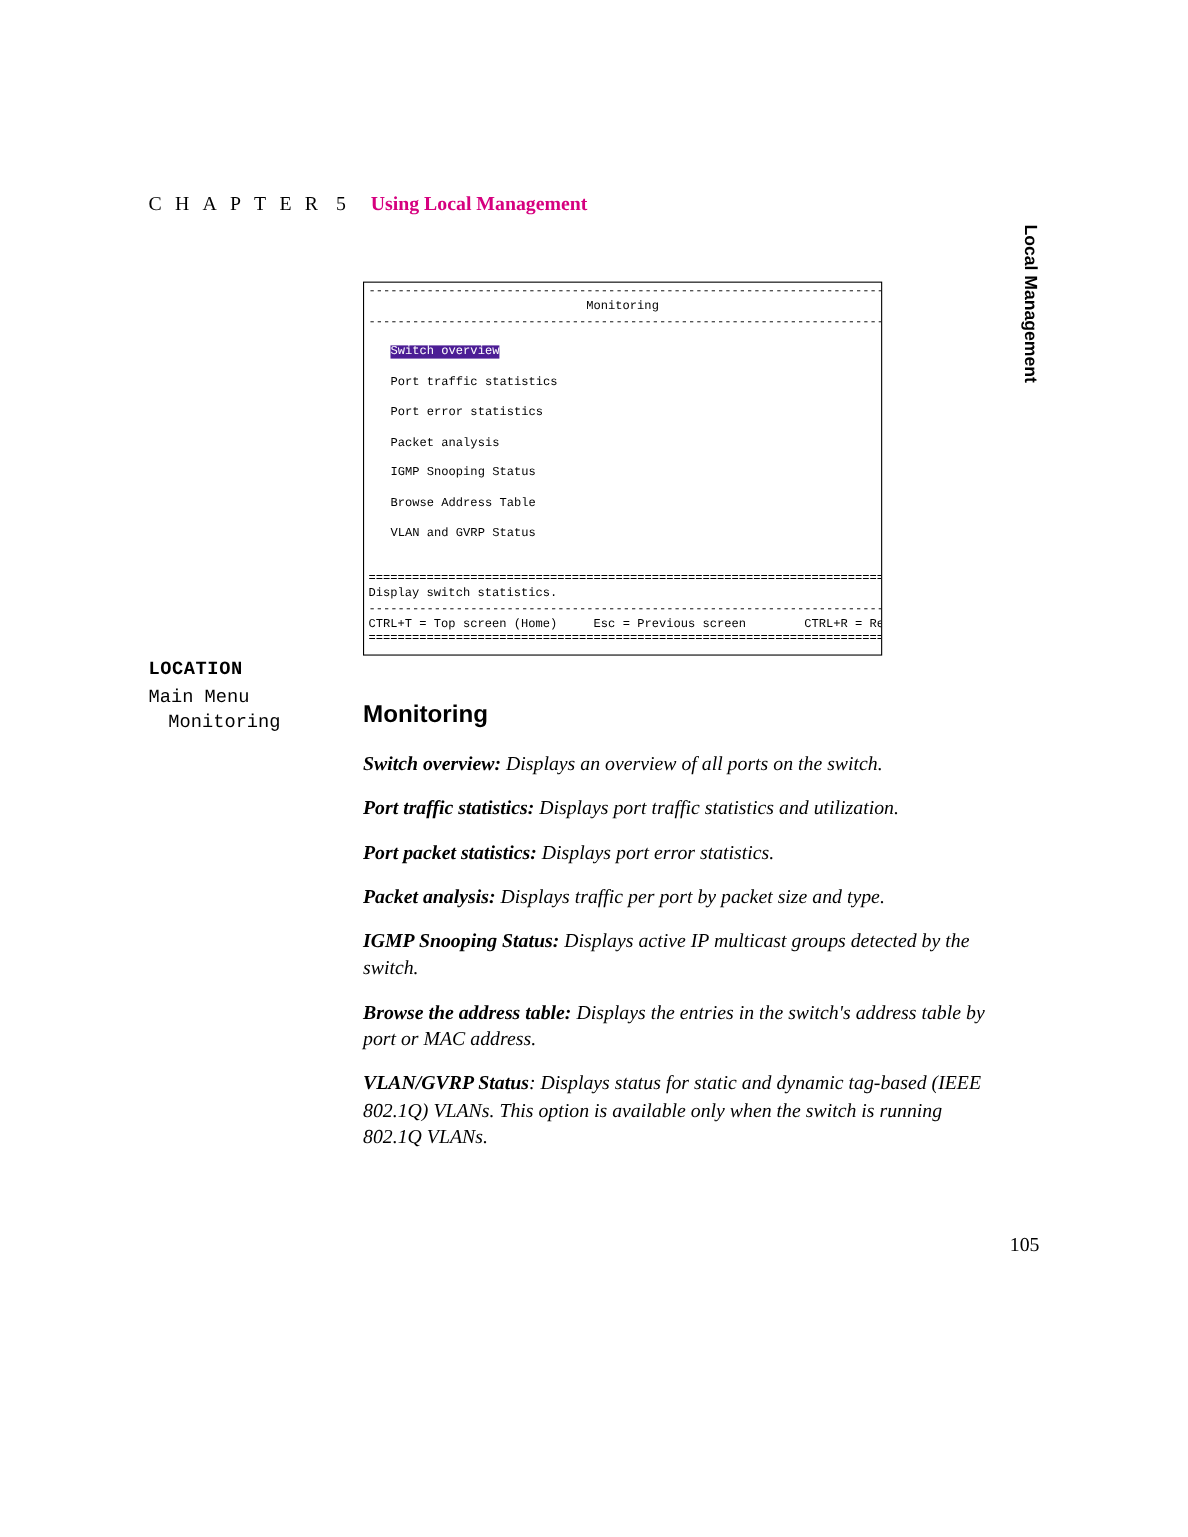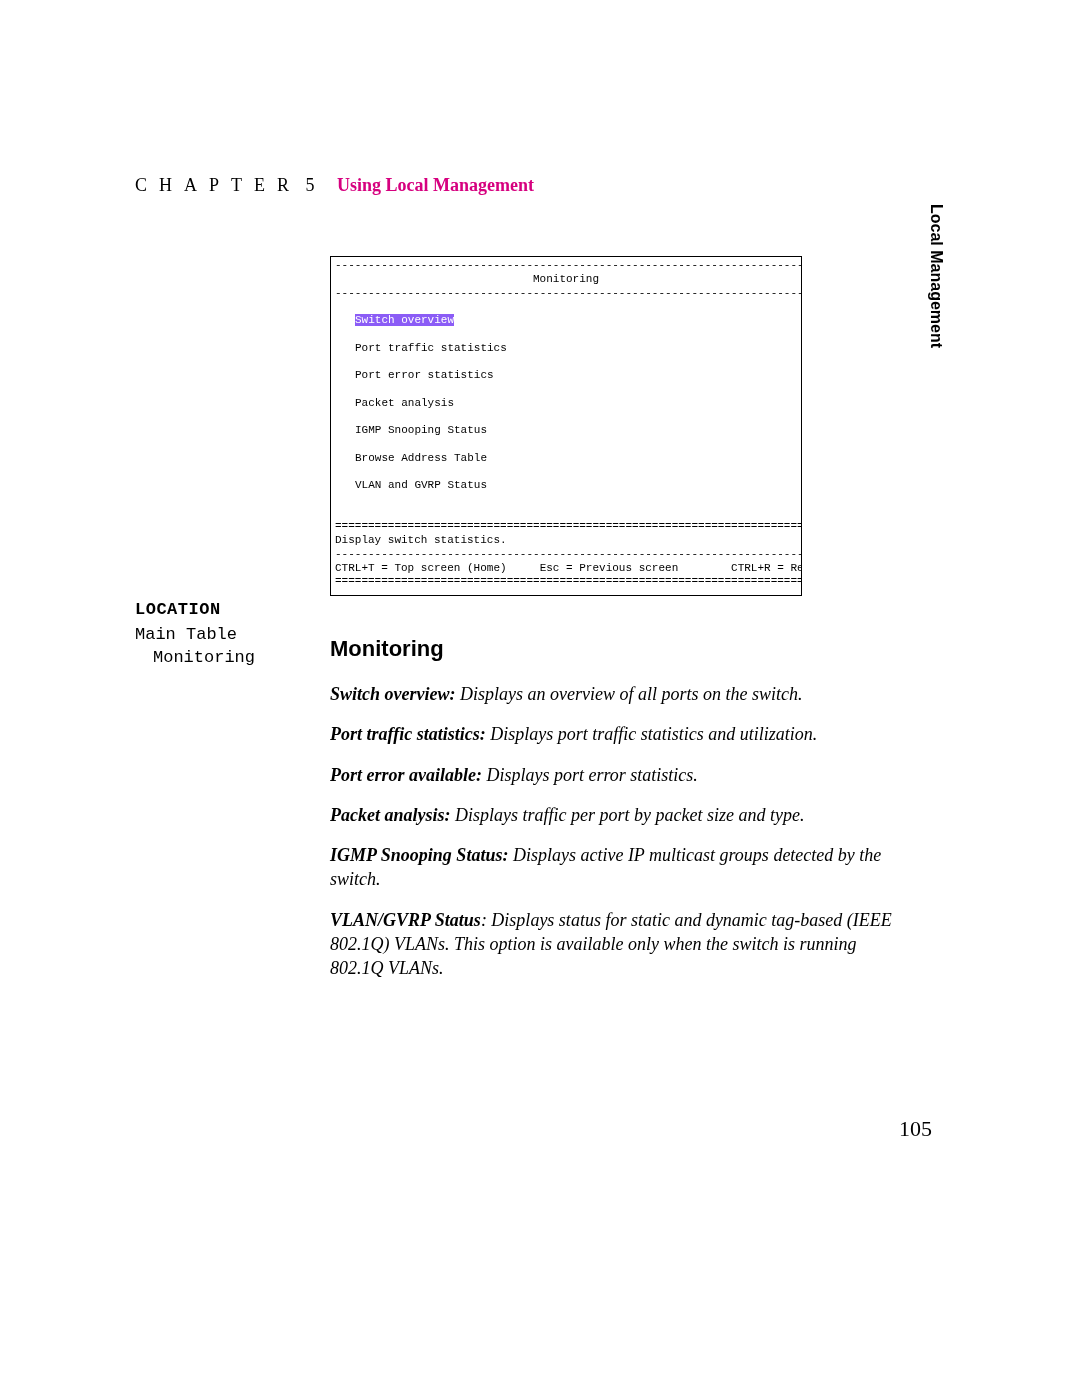--- a/index.html
+++ b/index.html
@@ -79,21 +79,21 @@
     padding: 2px 4px 6px 4px;
     box-sizing: border-box;
     white-space: pre;
     overflow: hidden;
     margin-bottom: 40px;
   }
   .terminal .t-title {
     text-align: center;
   }
   .terminal .sel {
-    background: #8b5cf6;
+    background: #4c1d95;
     color: #fff;
   }
   .terminal .mitem {
     padding-left: 20px;
   }
   .desc-title {
     font-family: Arial, Helvetica, sans-serif;
     font-weight: bold;
     font-size: 22px;
     margin: 0 0 20px 0;
@@ -119,22 +119,22 @@
   }
   .location-block .loc1 {
     margin-bottom: 4px;
   }
   .location-block .loc2 {
     padding-left: 18px;
   }
   .page-num {
     position: absolute;
     bottom: 255px;
-    right: 148px;
-    font-size: 22px;
+    right: 135px;
+    font-size: 18px;
   }
 </style>
 </head>
 <body>
 
 <div class="page">
 
   <div class="header-line">
     <span class="chapter">CHAPTER</span>
     <span class="num">5</span>
@@ -155,27 +155,28 @@
 <div class="mitem">IGMP Snooping Status</div>
 <div class="mitem">Browse Address Table</div>
 <div class="mitem">VLAN and GVRP Status</div>
 
 <div>================================================================================</div><div>Display switch statistics.</div><div>--------------------------------------------------------------------------------</div><div>CTRL+T = Top screen (Home)     Esc = Previous screen        CTRL+R = Refresh</div><div>================================================================================</div></div>
 
     <h2 class="desc-title">Monitoring</h2>
     <div class="desc">
       <p><b>Switch overview:</b><span> Displays an overview of all ports on the switch.</span></p>
       <p><b>Port traffic statistics:</b><span> Displays port traffic statistics and utilization.</span></p>
-      <p><b>Port error available:</b><span> Displays port error statistics.</span></p>
+      <p><b>Port packet statistics:</b><span> Displays port error statistics.</span></p>
       <p><b>Packet analysis:</b><span> Displays traffic per port by packet size and type.</span></p>
       <p><b>IGMP Snooping Status:</b><span> Displays active IP multicast groups detected by the switch.</span></p>
+      <p><b>Browse the address table:</b><span> Displays the entries in the switch's address table by port or MAC address.</span></p>
       <p><b>VLAN/GVRP Status</b><span>: Displays status for static and dynamic tag-based (IEEE 802.1Q) VLANs. This option is available only when the switch is running 802.1Q VLANs.</span></p>
     </div>
   </div>
 
   <div class="location-block">
     <div class="loc-title">LOCATION</div>
-    <div class="loc1">Main Table</div>
+    <div class="loc1">Main Menu</div>
     <div class="loc2">Monitoring</div>
   </div>
 
   <div class="page-num">105</div>
 </div>
 
 </body></html>

